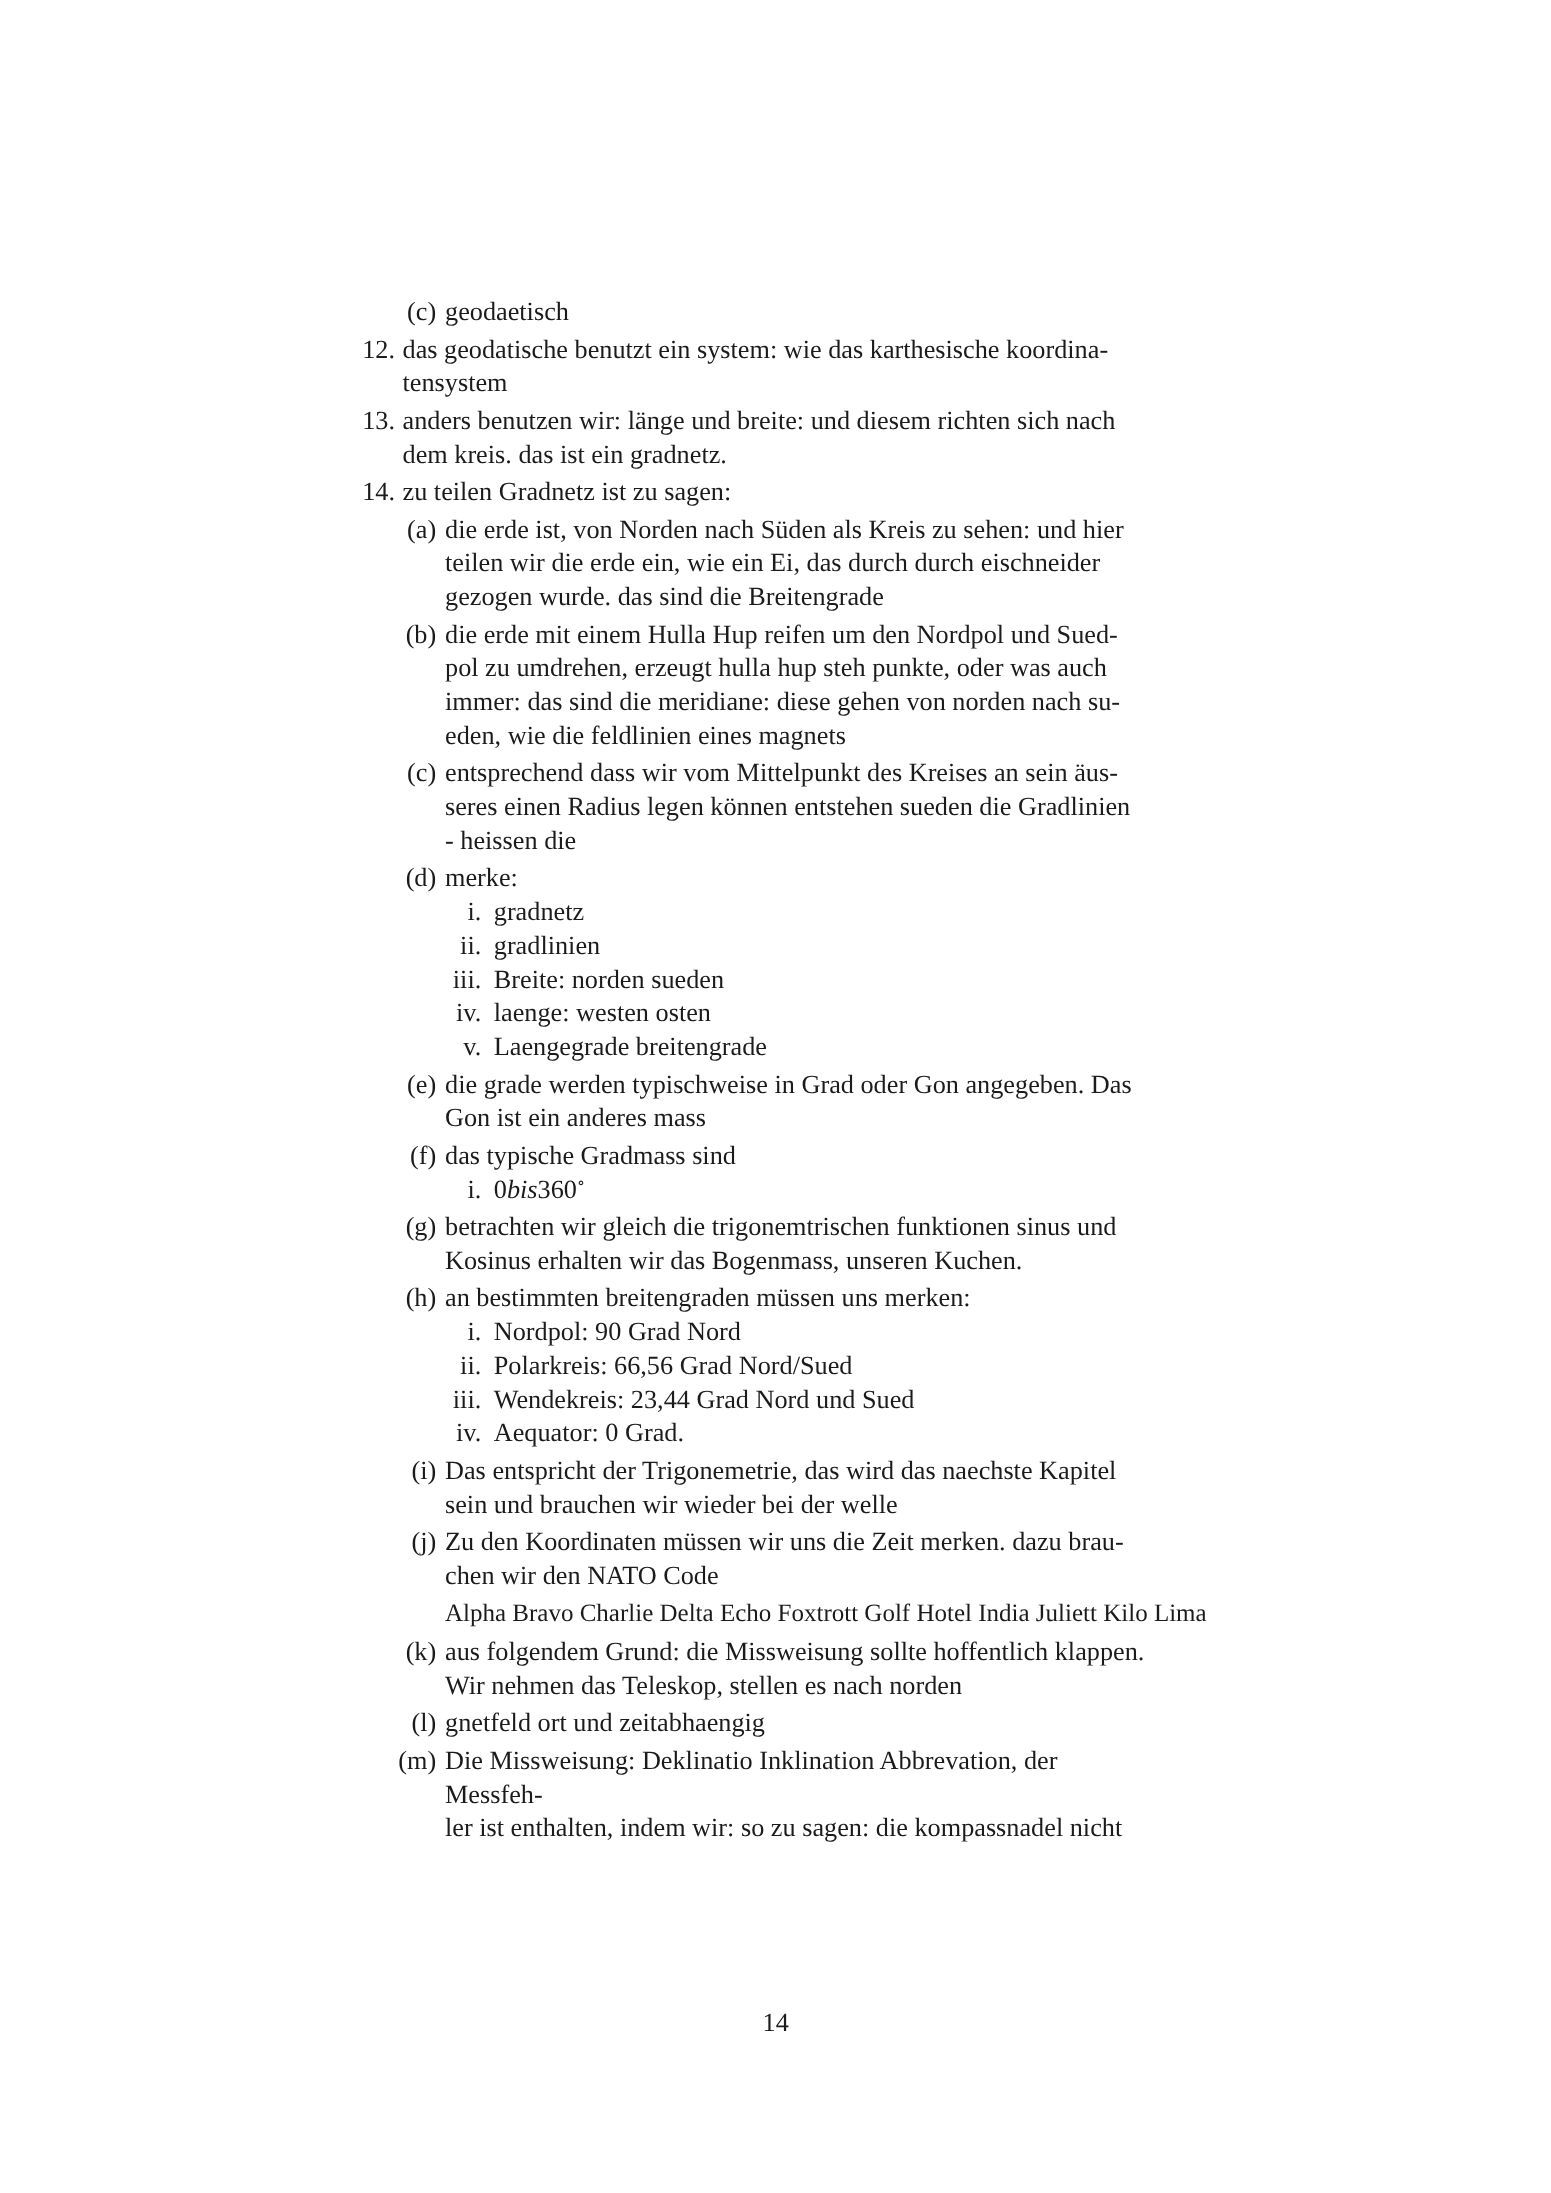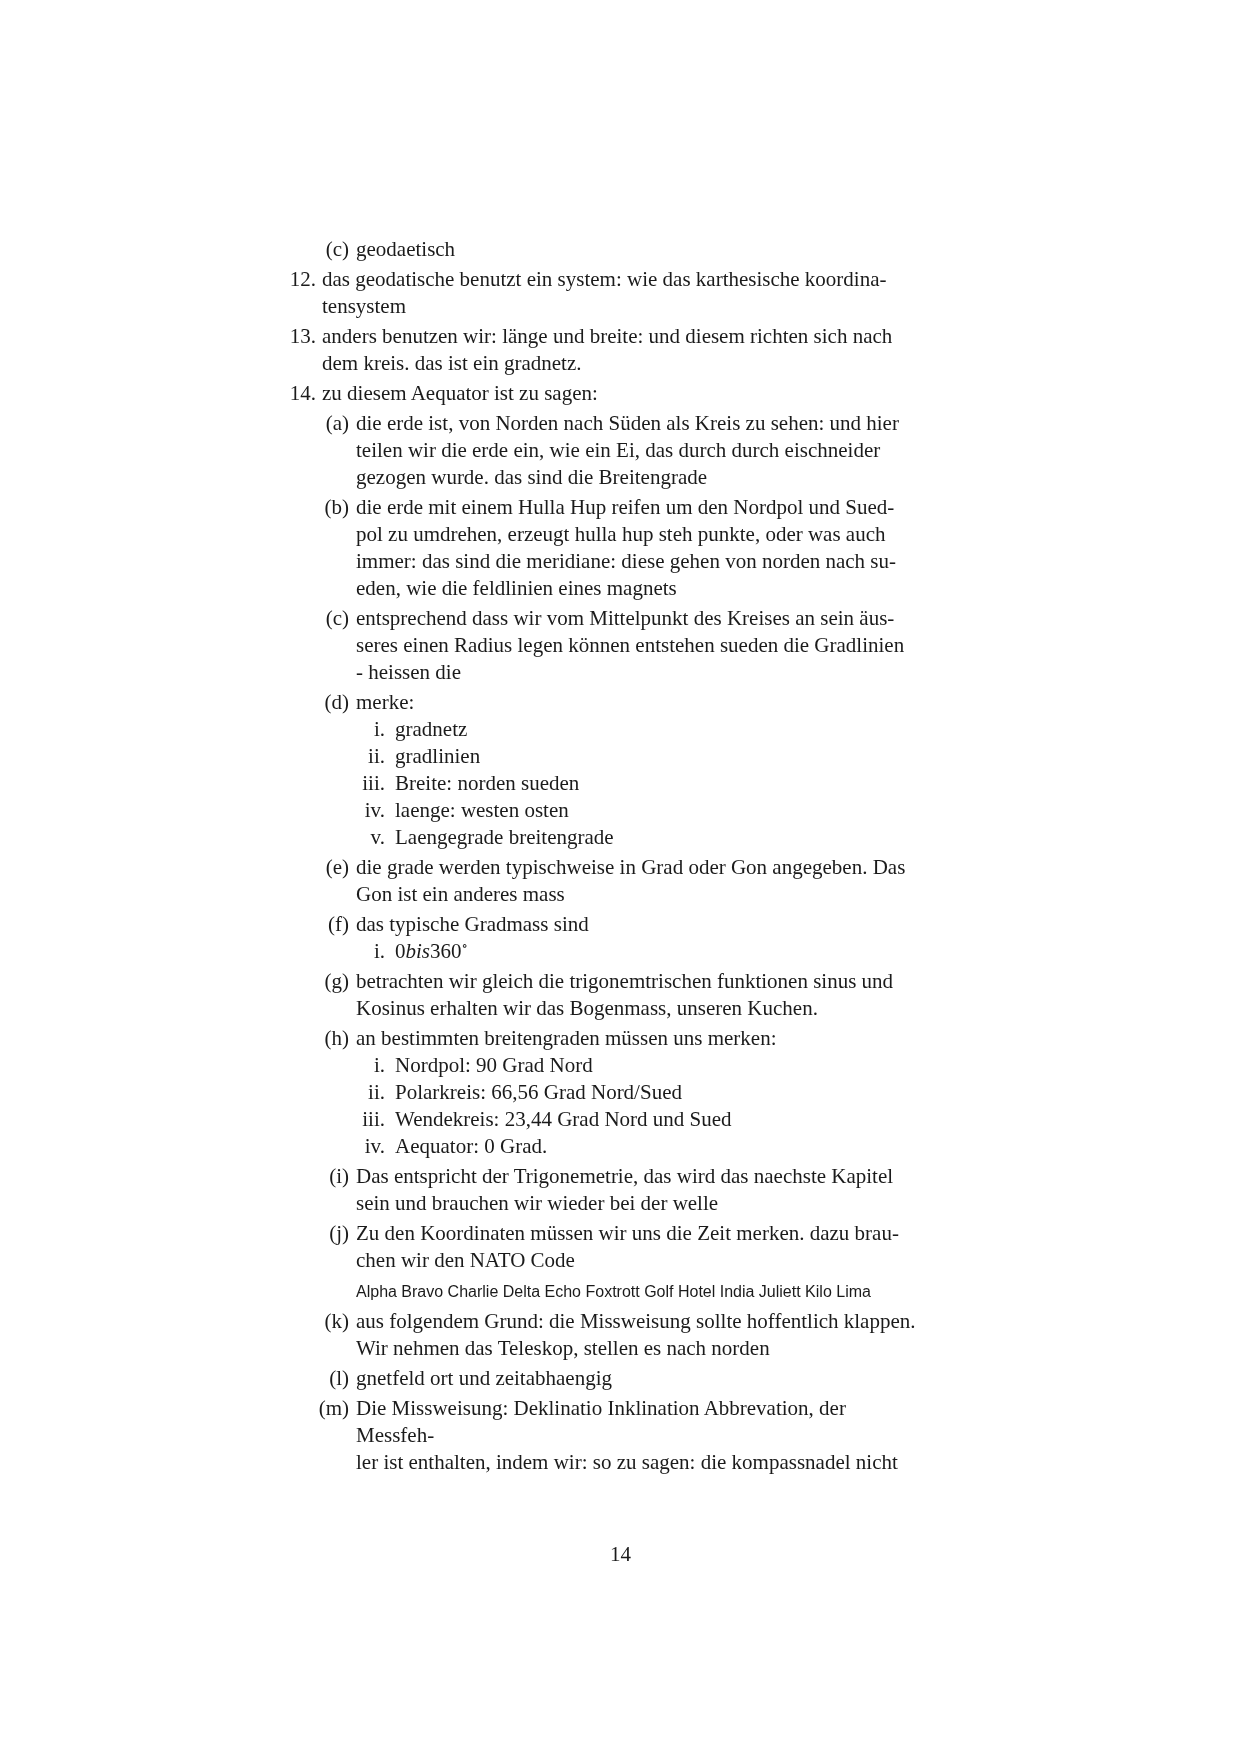--- a/index.html
+++ b/index.html
@@ -27,30 +27,30 @@
   .lvl-roman > .label { width: 99px; margin-right: 10px; }
   .lvl-roman { margin-top: 0; }
   .body { flex: 1 1 auto; min-width: 0; }
   .line { white-space: pre-wrap; }
   .line i { }
   .line sup { font-size: 0.62em; line-height: 0; }
   .code {
     margin-left: 70px;
     margin-top: 4px;
     margin-bottom: 2px;
-    font-family: Liberation Sans, sans-serif;
-    font-size: 16px;
+    font-family: Liberation Serif, serif;
+    font-size: 20px;
     line-height: 27px;
   }
   .code .body { flex: none; }
   .code .line { white-space: nowrap; }
   .page-number {
     position: absolute;
     left: 0;
-    top: 1541px;
+    top: 1605px;
     width: 1241px;
     text-align: center;
     font-size: 21px;
     line-height: 27px;
   }
 </style>
 </head>
 <body>
 
 <main class="page">
@@ -71,21 +71,21 @@
       <div class="item lvl-num">
         <span class="label">13.</span>
         <div class="body">
           <div class="line">anders benutzen wir: länge und breite: und diesem richten sich nach</div>
           <div class="line">dem kreis. das ist ein gradnetz.</div>
         </div>
       </div>
       <div class="item lvl-num">
         <span class="label">14.</span>
         <div class="body">
-          <div class="line">zu diesem Aequator ist zu sagen:</div>
+          <div class="line">zu teilen Gradnetz ist zu sagen:</div>
         </div>
       </div>
       <div class="item lvl-alpha">
         <span class="label">(a)</span>
         <div class="body">
           <div class="line">die erde ist, von Norden nach Süden als Kreis zu sehen: und hier</div>
           <div class="line">teilen wir die erde ein, wie ein Ei, das durch durch eischneider</div>
           <div class="line">gezogen wurde. das sind die Breitengrade</div>
         </div>
       </div>

